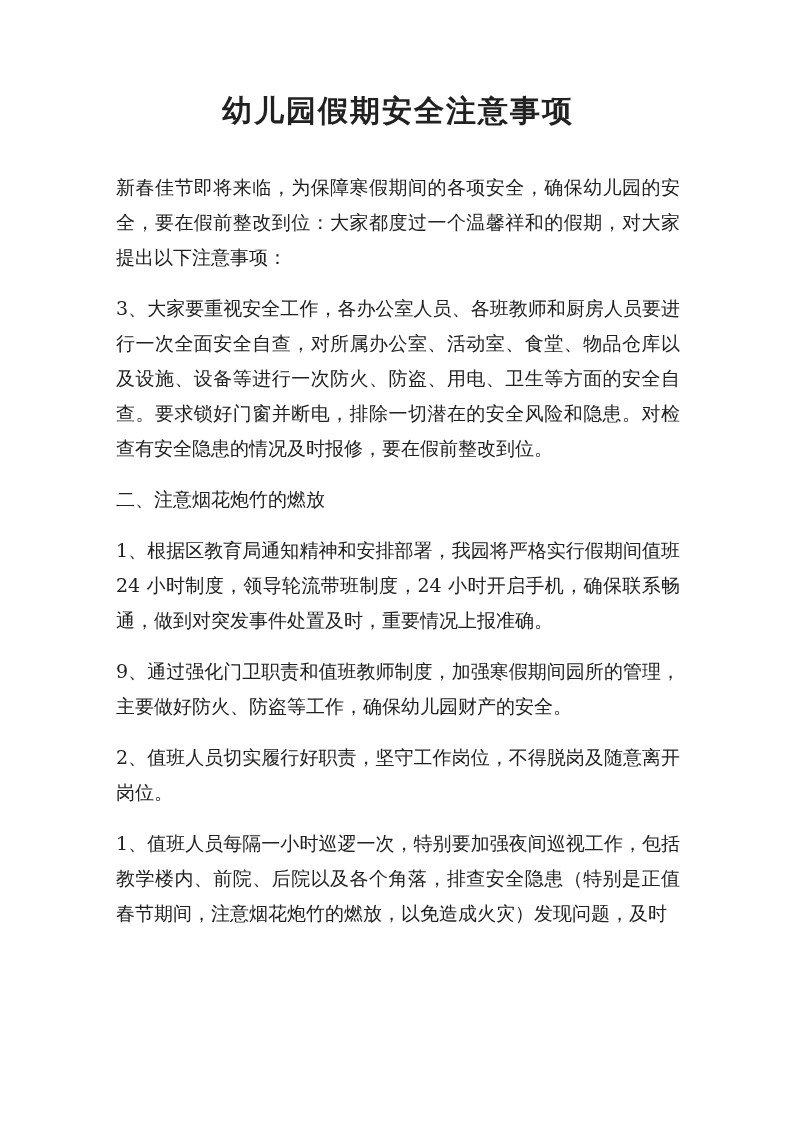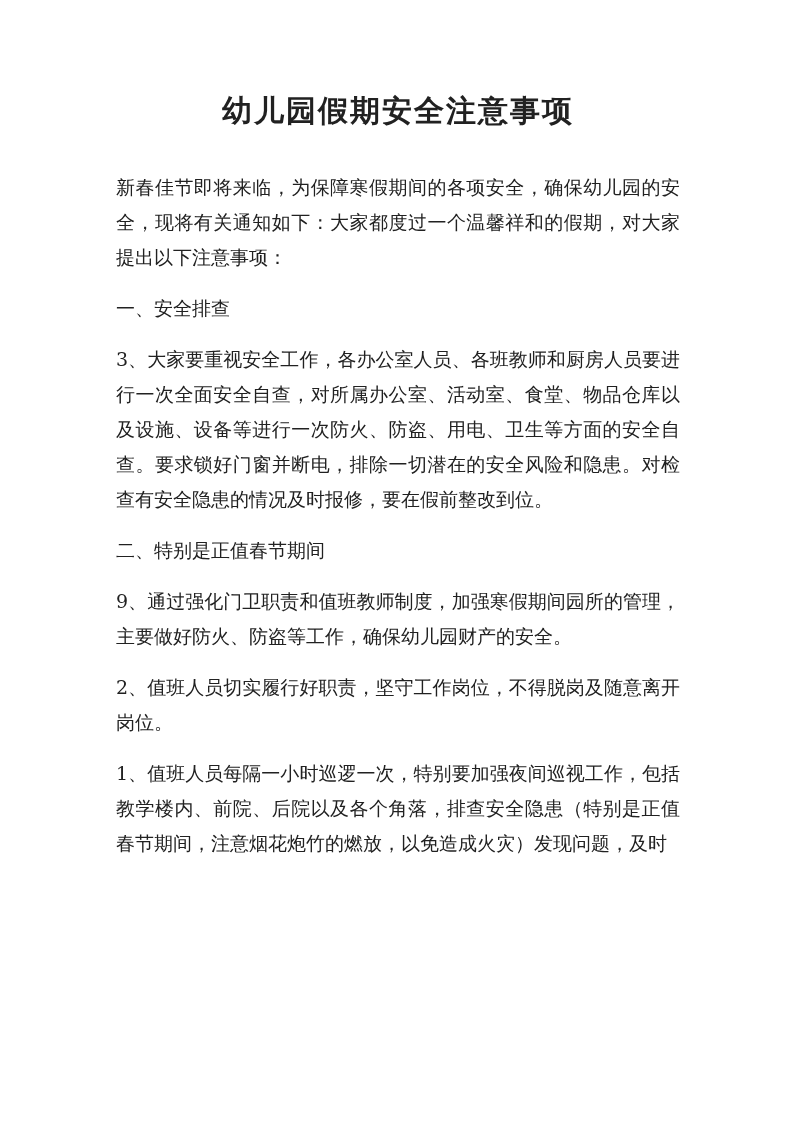--- a/index.html
+++ b/index.html
@@ -49,28 +49,28 @@
   }
 </style>
 </head>
 <body>
 
 <div class="page">
   <div class="content">
 
     <h1 class="doc-title">幼儿园假期安全注意事项</h1>
 
-    <p class="para intro">新春佳节即将来临，为保障寒假期间的各项安全，确保幼儿园的安全，现将有关通知如下：大家都度过一个温馨祥和的假期，对大家提出以下注意事项：</p>
+    <p class="para intro">新春佳节即将来临，为保障寒假期间的各项安全，确保幼儿园的安全，要在假前整改到位：大家都度过一个温馨祥和的假期，对大家提出以下注意事项：</p>
 
-    <p class="para">一、安全排查</p>
 
     <p class="para">3、大家要重视安全工作，各办公室人员、各班教师和厨房人员要进行一次全面安全自查，对所属办公室、活动室、食堂、物品仓库以及设施、设备等进行一次防火、防盗、用电、卫生等方面的安全自查。要求锁好门窗并断电，排除一切潜在的安全风险和隐患。对检查有安全隐患的情况及时报修，要在假前整改到位。</p>
 
-    <p class="para">二、特别是正值春节期间</p>
+    <p class="para">二、注意烟花炮竹的燃放</p>
 
+    <p class="para">1、根据区教育局通知精神和安排部署，我园将严格实行假期间值班 24 小时制度，领导轮流带班制度，24 小时开启手机，确保联系畅通，做到对突发事件处置及时，重要情况上报准确。</p>
 
     <p class="para">9、通过强化门卫职责和值班教师制度，加强寒假期间园所的管理，主要做好防火、防盗等工作，确保幼儿园财产的安全。</p>
 
     <p class="para">2、值班人员切实履行好职责，坚守工作岗位，不得脱岗及随意离开岗位。</p>
 
     <p class="para">1、值班人员每隔一小时巡逻一次，特别要加强夜间巡视工作，包括教学楼内、前院、后院以及各个角落，排查安全隐患（特别是正值春节期间，注意烟花炮竹的燃放，以免造成火灾）发现问题，及时</p>
 
   </div>
 </div>
 

